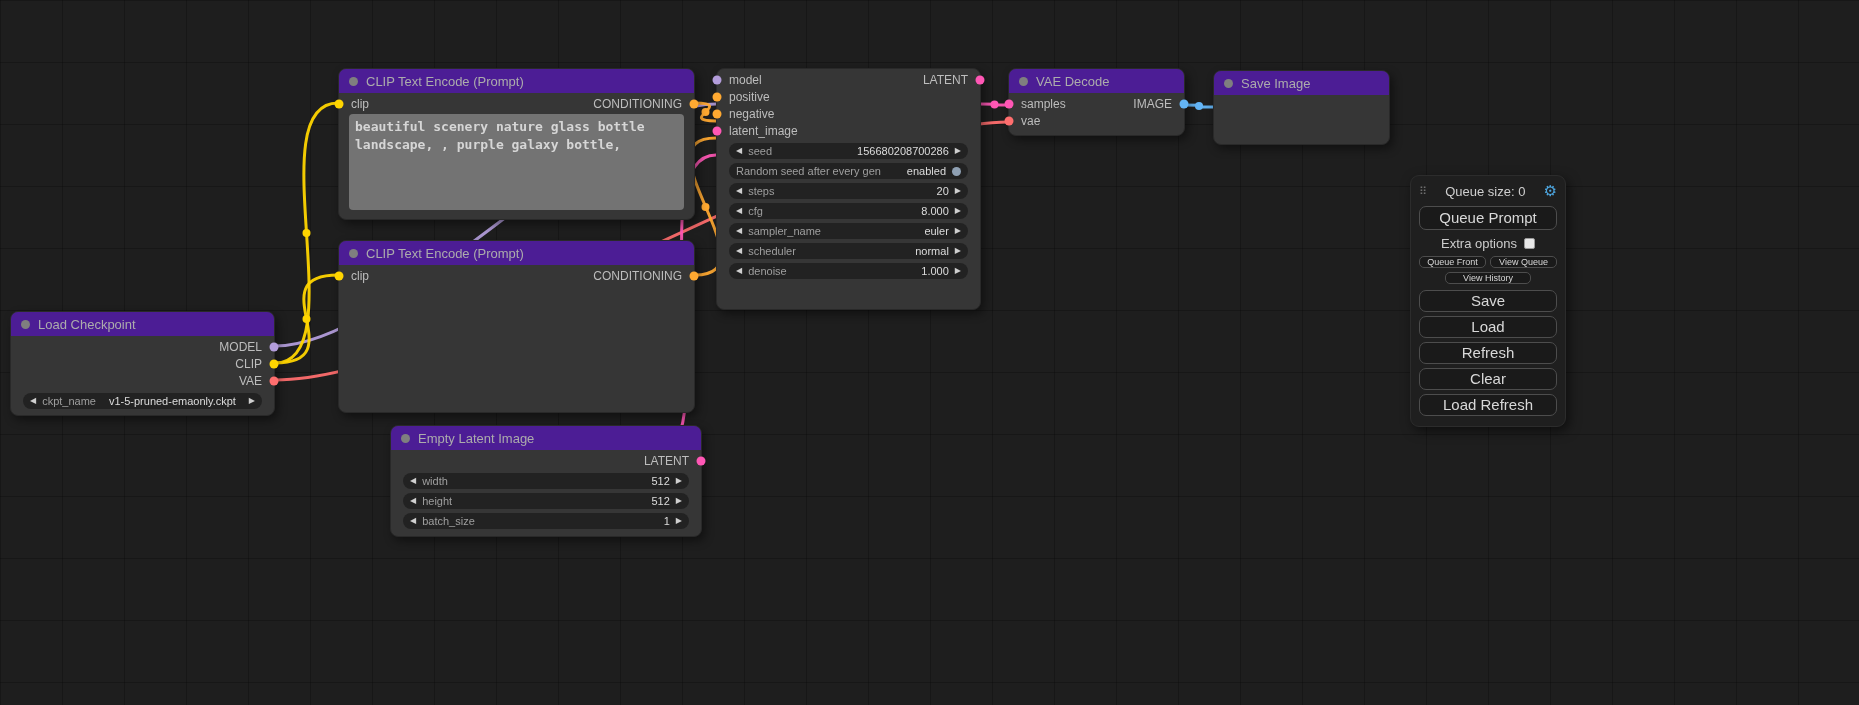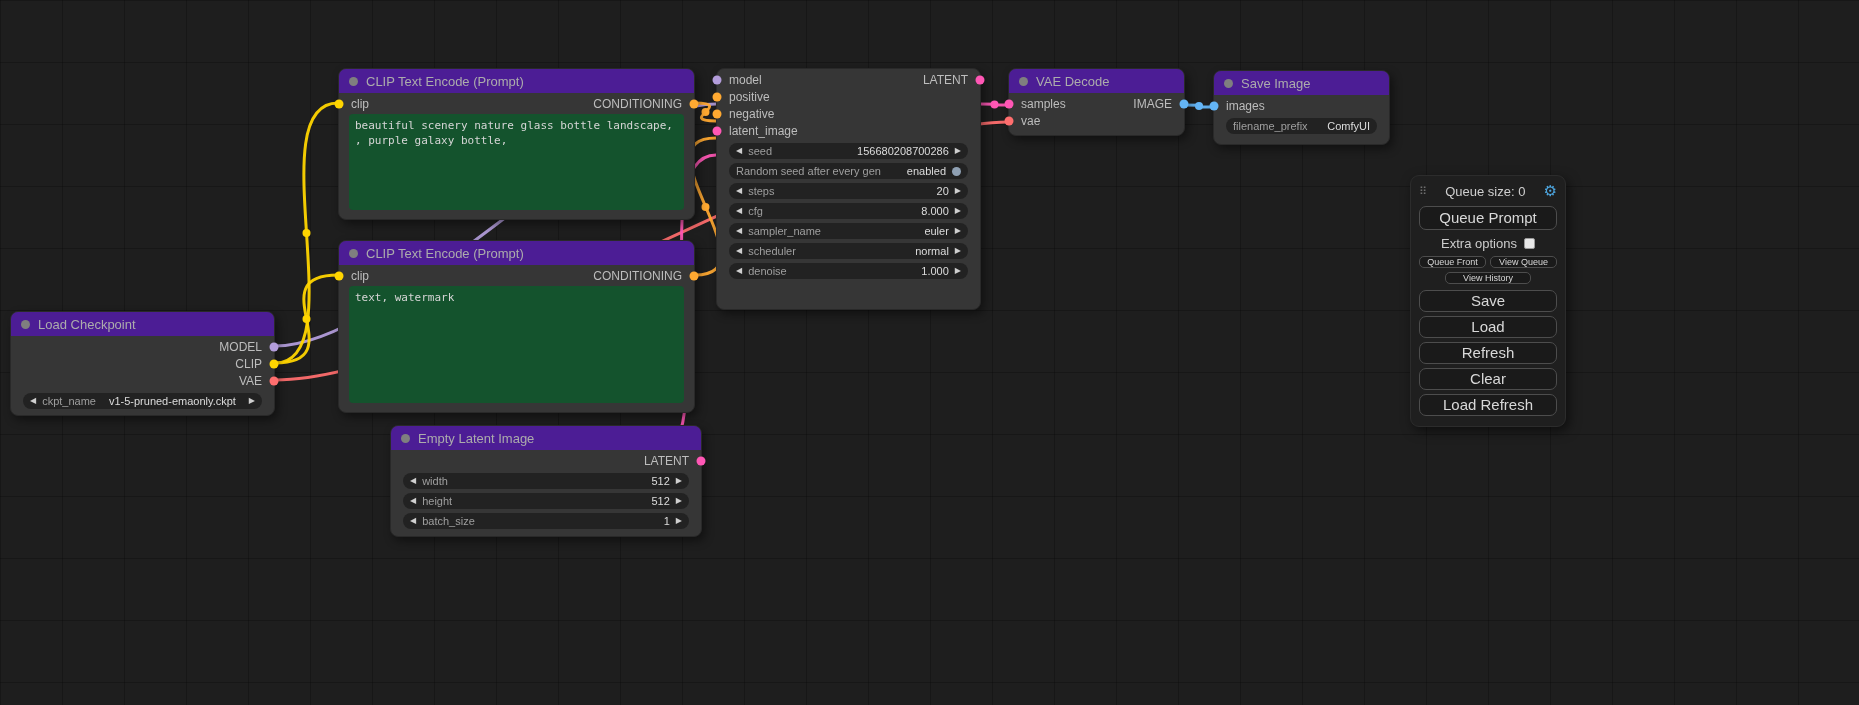--- a/index.html
+++ b/index.html
@@ -39,23 +39,23 @@
     height:16px; background:#222222; border-radius:8px; margin:4px 2px 0 2px;
     display:flex; align-items:center; padding:0 7px; gap:6px;
     font-size:11px; color:#9f9f9f; overflow:hidden; white-space:nowrap;
   }
   .widget .arr { color:#cfcfcf; font-size:8px; line-height:1; flex:0 0 auto; }
   .widget .wl  { flex:0 1 auto; }
   .widget .wv  { flex:1 1 auto; text-align:right; color:#dcdcdc; }
   .toggle-dot { width:9px; height:9px; border-radius:50%; background:#8fa0b3; flex:0 0 auto; }
 
   .prompt {
-    background:#14532d; border-radius:4px; margin:2px 0 0 0; padding:4px 6px;
-    color:#d6d6d6; font-family:"DejaVu Sans Mono",monospace; font-size:11px;
-    line-height:1.4; white-space:pre-wrap; overflow:hidden;
+    background:#737373; border-radius:4px; margin:2px 0 0 0; padding:4px 6px;
+    color:#d6d6d6; font-family:"DejaVu Sans Mono",monospace; font-size:13px;
+    line-height:1.4; white-space:pre-wrap; overflow:hidden;font-weight:bold;
   }
 
   
   .menu {
     position:absolute; left:1410px; top:175px; width:156px; z-index:3;
     background:#1f1f1f; border:1px solid #2c2c2c; border-radius:9px;
     box-shadow:3px 4px 12px rgba(0,0,0,.55); padding:5px 8px 10px 8px; color:#cccccc;
   }
   .menu-head { display:flex; align-items:center; justify-content:space-between; height:20px; }
   .drag-handle { color:#6f6f6f; font-size:11px; cursor:grab; }
@@ -135,21 +135,20 @@
           </svg>
         <span>clip</span>
       </div>
       <div class="port out">
         <span>CONDITIONING</span>
         <svg class="pdot" width="10" height="10">
             <circle cx="5" cy="5" r="4.5" fill="#FFA931"></circle>
           </svg>
       </div>
     </div>
-    <div class="prompt" style="height:117px;">text, watermark</div>
   </div>
 </div>
 
 <div class="node" style="left:10px; top:311px; width:265px; height:105px;">
   <div class="node-title">
     <span class="collapse-dot"></span>
     <span>Load Checkpoint</span>
   </div>
   <div class="node-body">
     <div class="port out">
@@ -284,32 +283,20 @@
         </svg>
       <span>vae</span>
     </div>
   </div>
 </div>
 
 <div class="node" style="left:1213px; top:70px; width:177px; height:75px;">
   <div class="node-title">
     <span class="collapse-dot"></span>
     <span>Save Image</span>
-  </div>
-  <div class="node-body">
-    <div class="port in">
-      <svg class="pdot" width="10" height="10">
-          <circle cx="5" cy="5" r="4.5" fill="#64B5F6"></circle>
-        </svg>
-      <span>images</span>
-    </div>
-    <div class="widget">
-      <span class="wl">filename_prefix</span>
-      <span class="wv">ComfyUI</span>
-    </div>
   </div>
 </div>
 
 <div class="node" style="left:390px; top:425px; width:312px; height:112px;">
   <div class="node-title">
     <span class="collapse-dot"></span>
     <span>Empty Latent Image</span>
   </div>
   <div class="node-body">
     <div class="port out">

